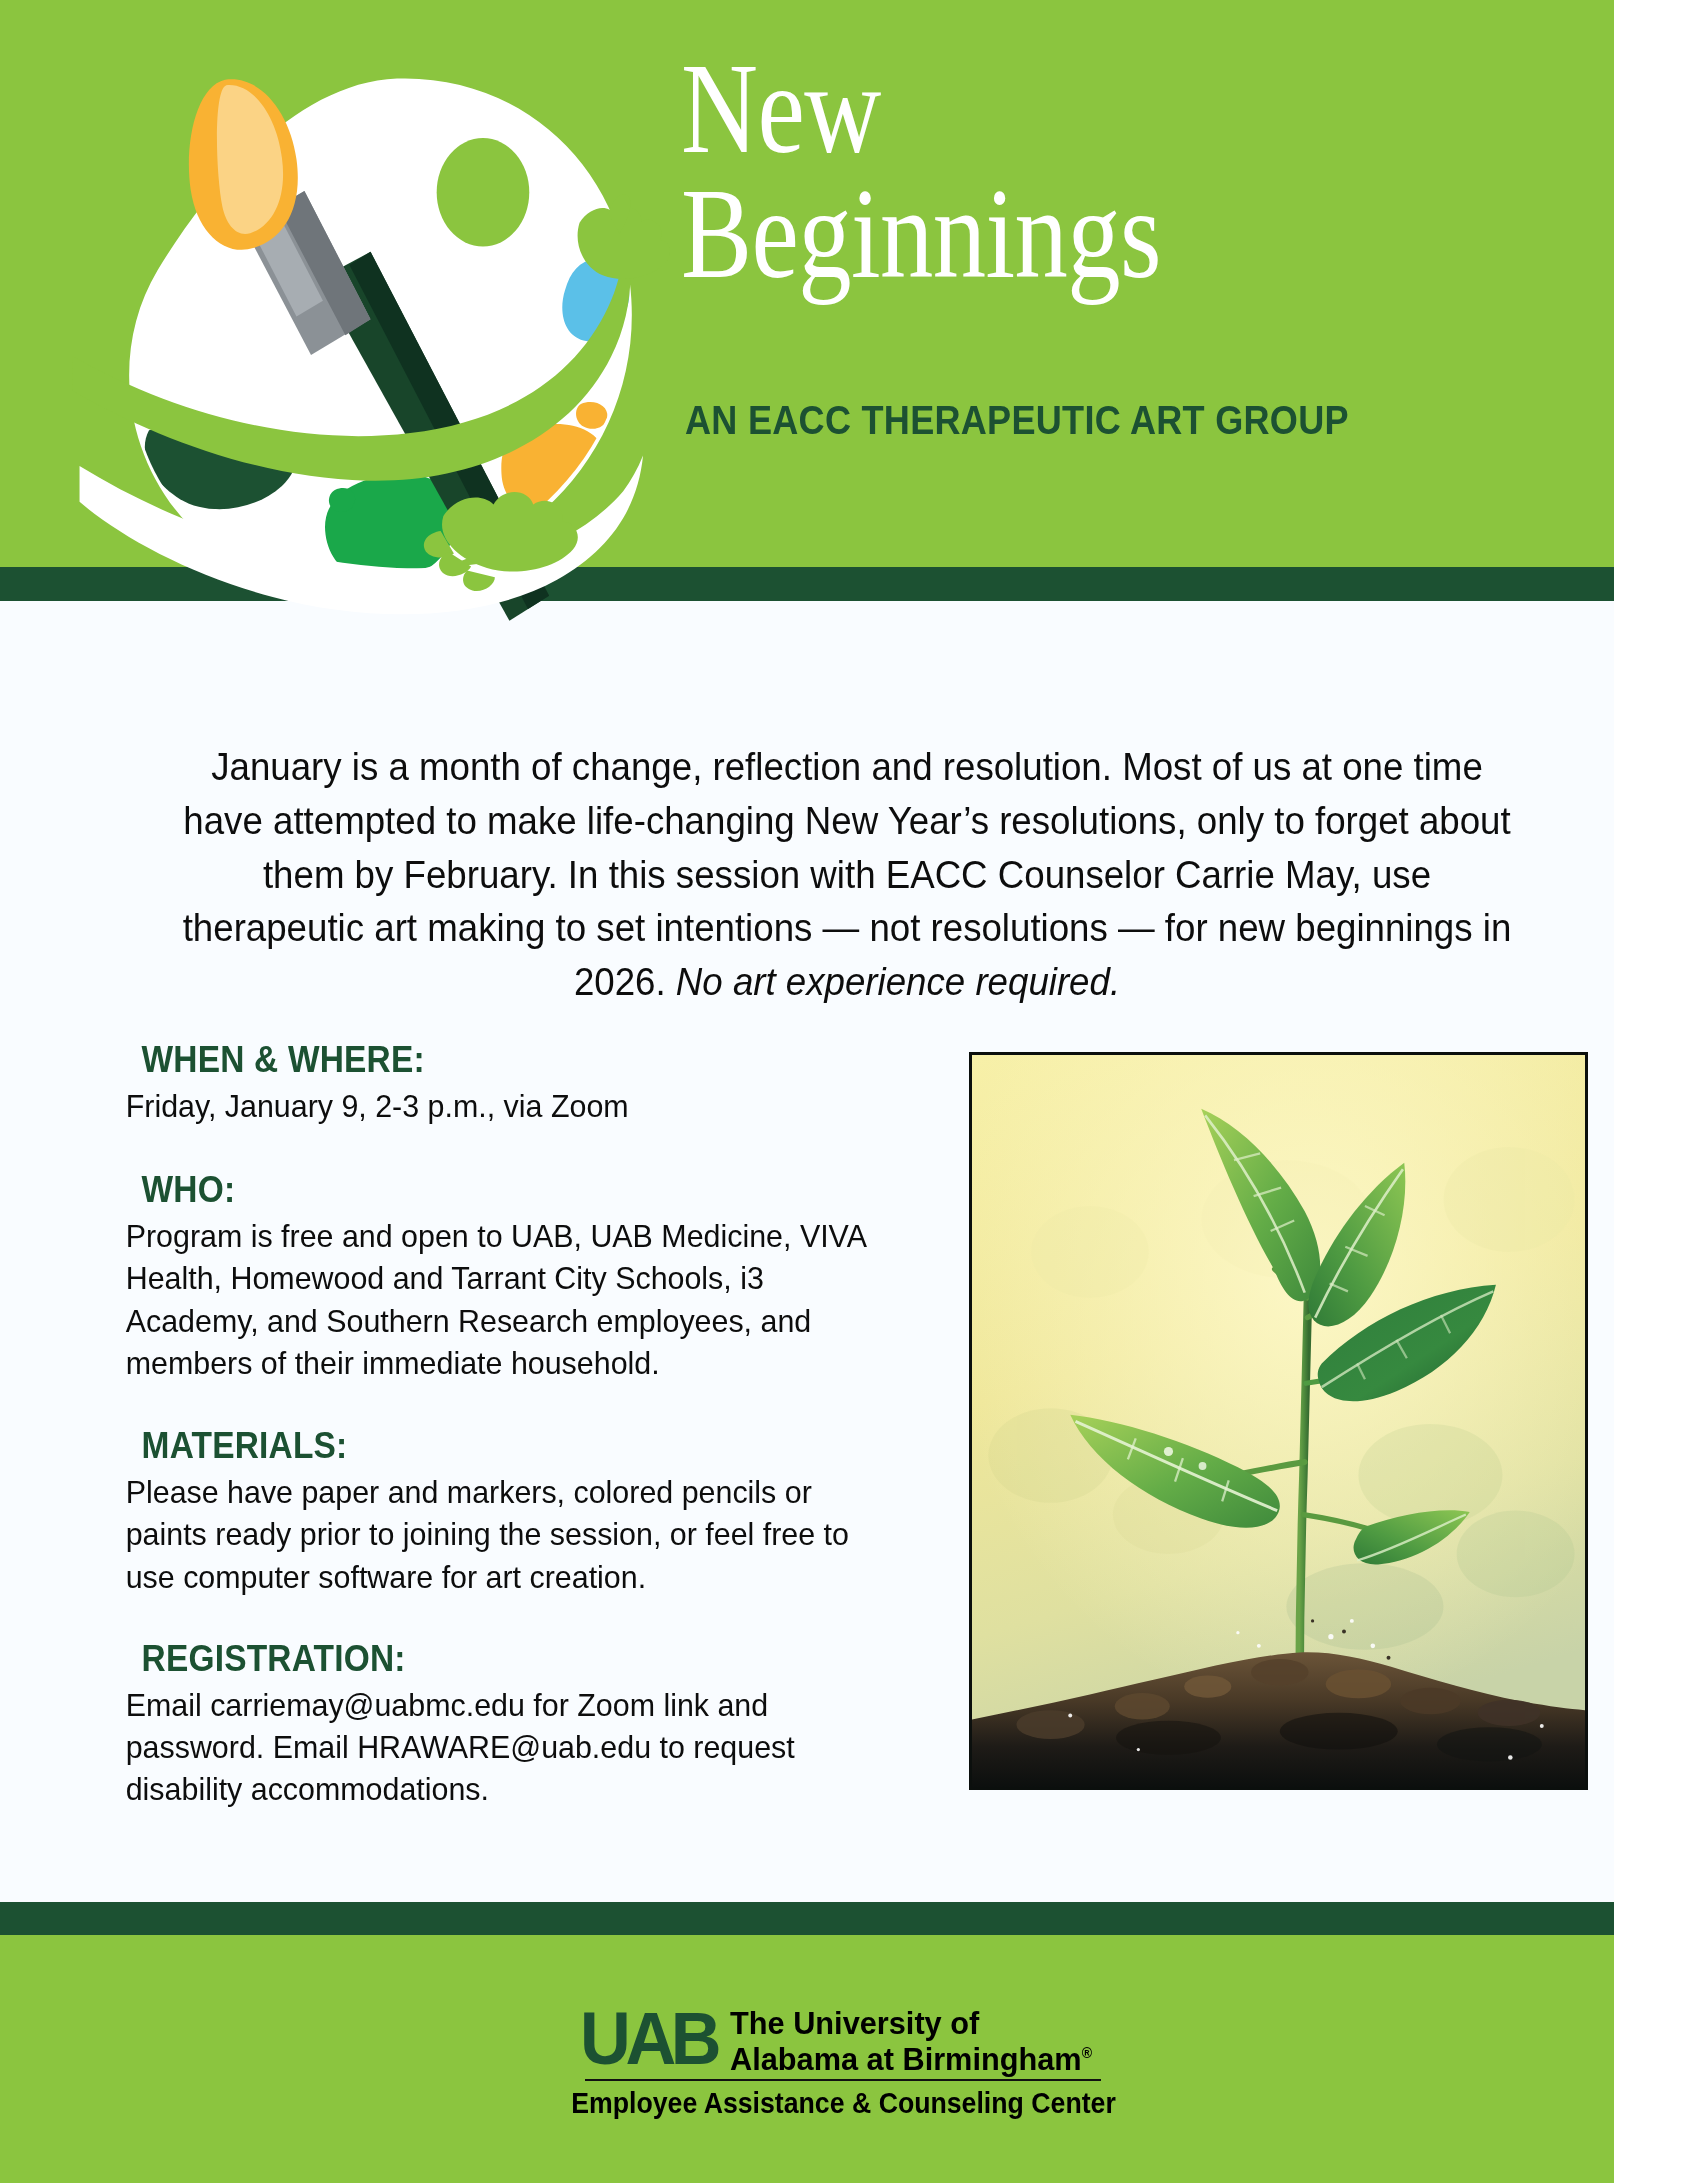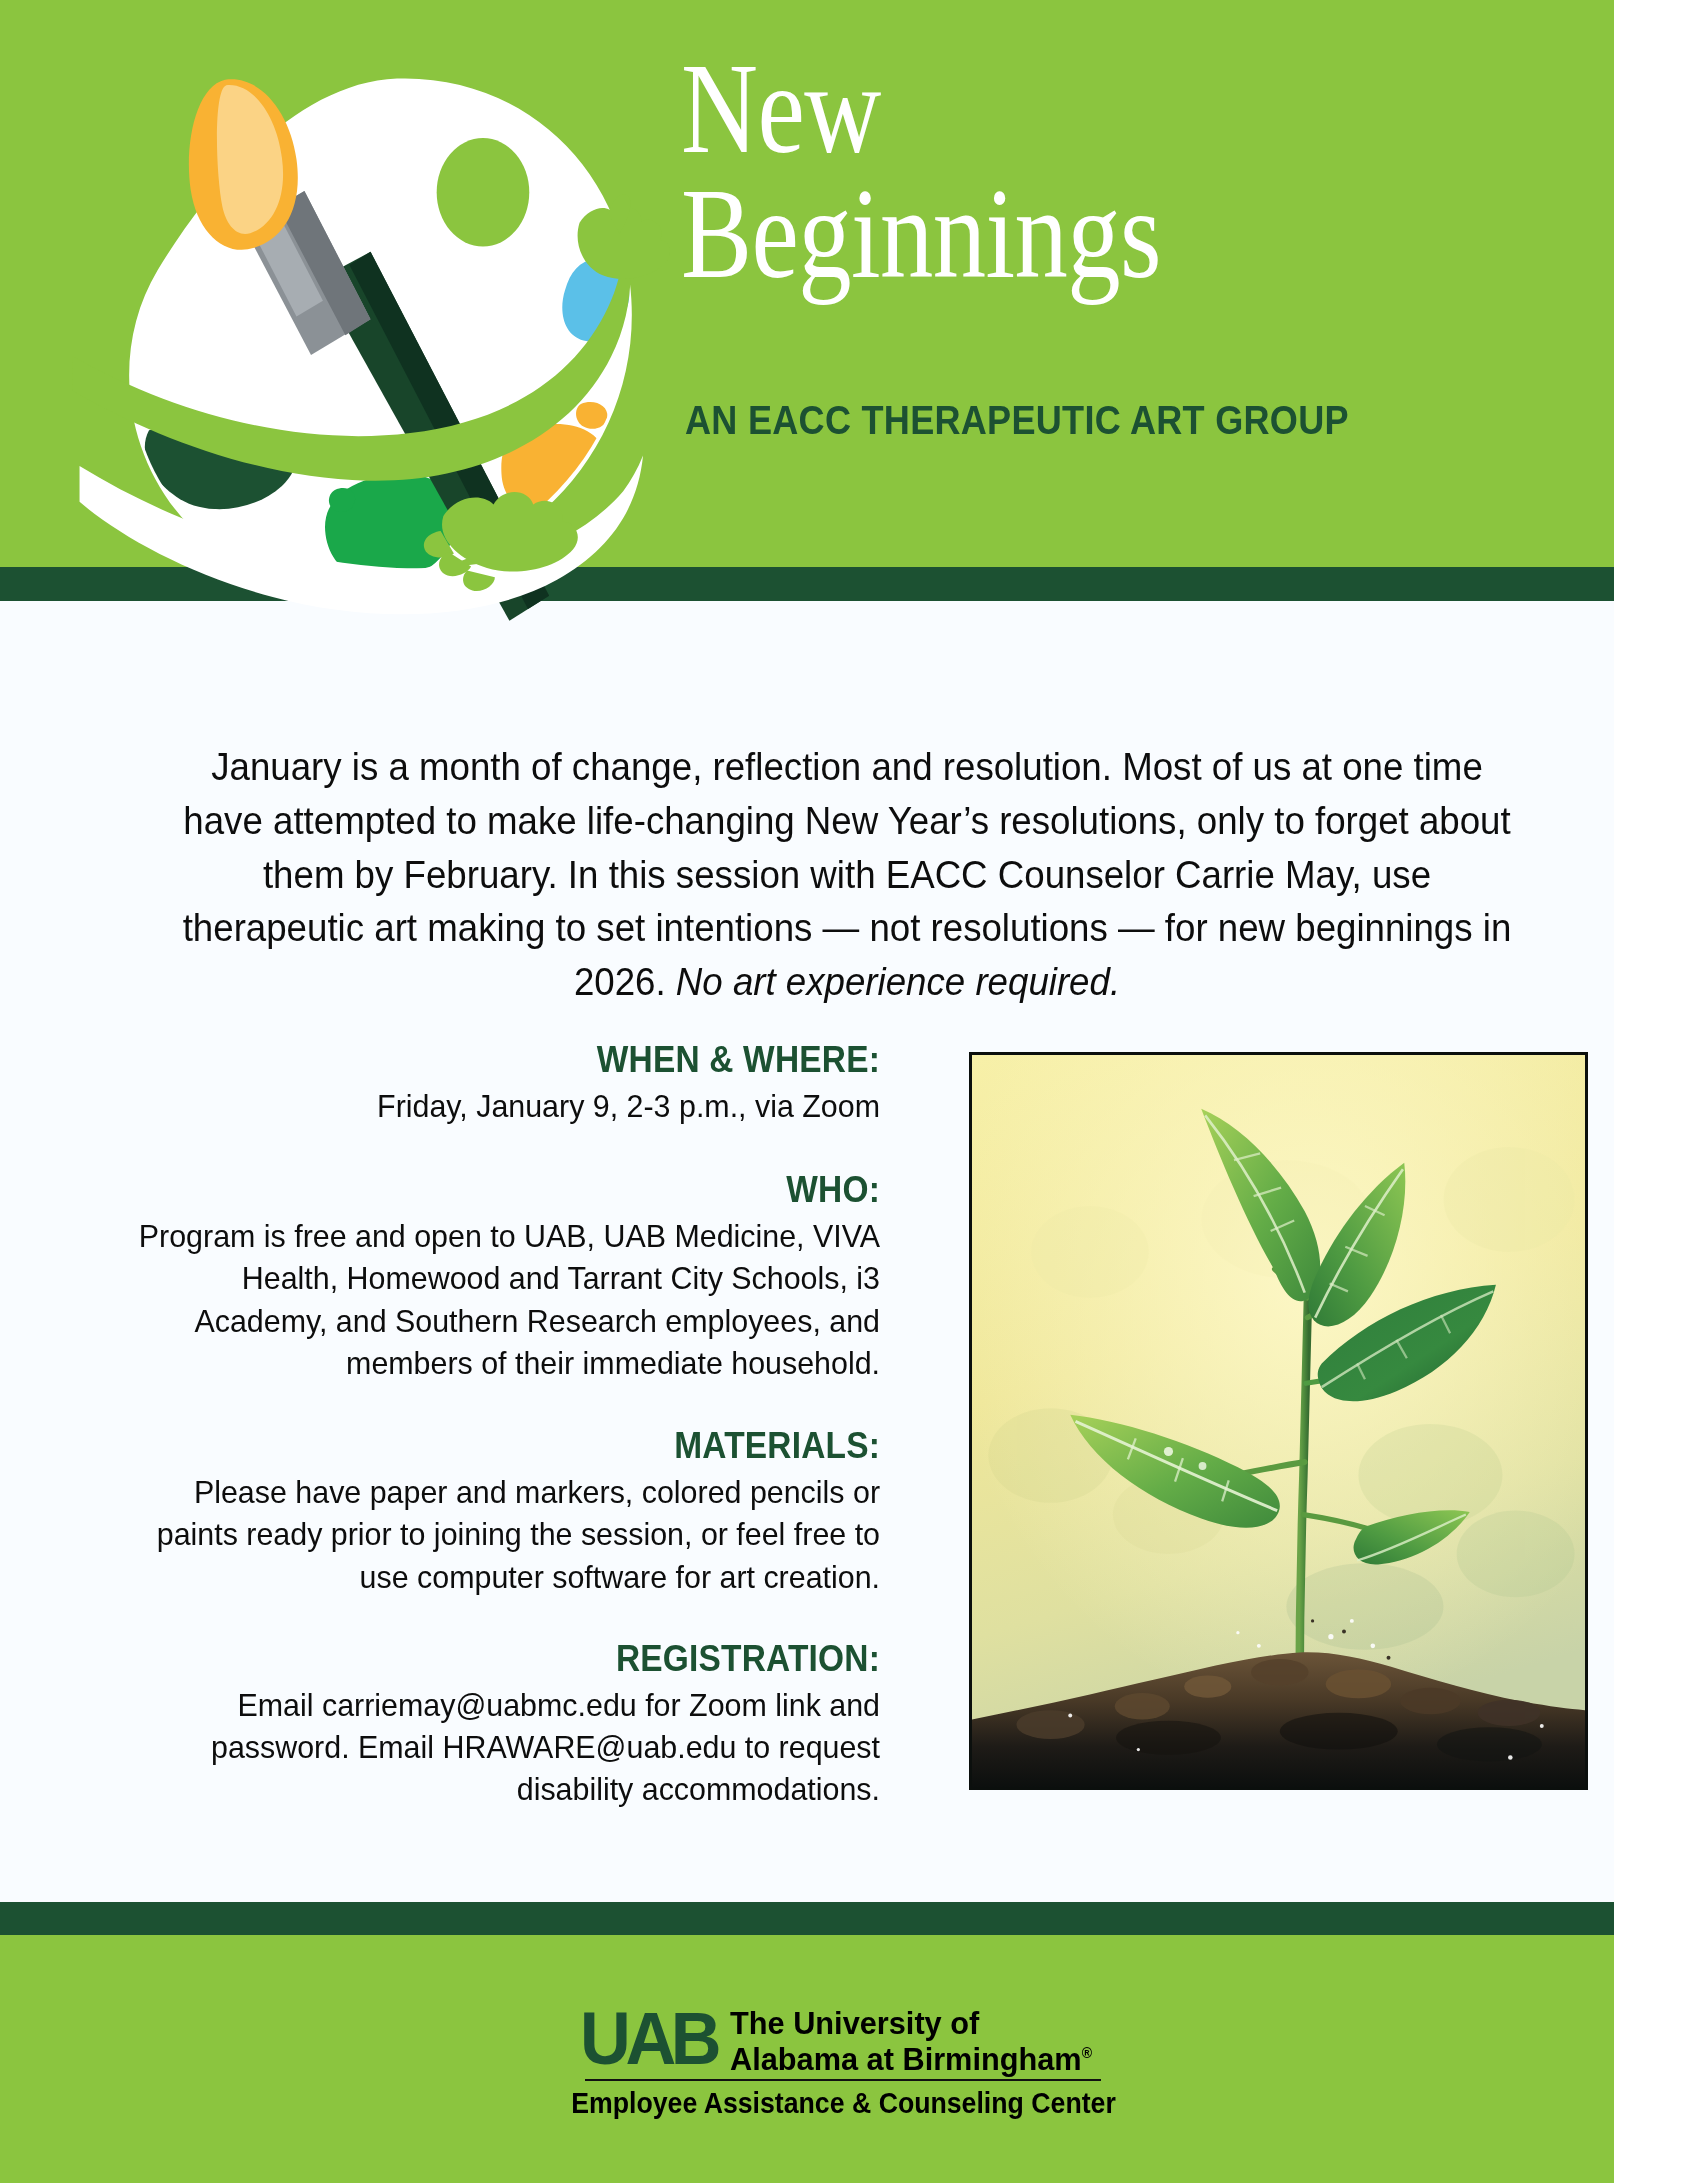--- a/index.html
+++ b/index.html
@@ -102,21 +102,20 @@
     transform-origin: center top;
   }
   .intro i { font-style: italic; }
 
   
   .details {
     position: absolute;
     left: 86px;
     top: 1039px;
     width: 794px;
-    text-align: right;
   }
   .det-head {
     color: #1c5132;
     font-size: 36px;
     font-weight: bold;
     letter-spacing: 0.2px;
     margin: 0 0 4px 0;
     transform: scaleX(0.93);
     transform-origin: right center;
   }

